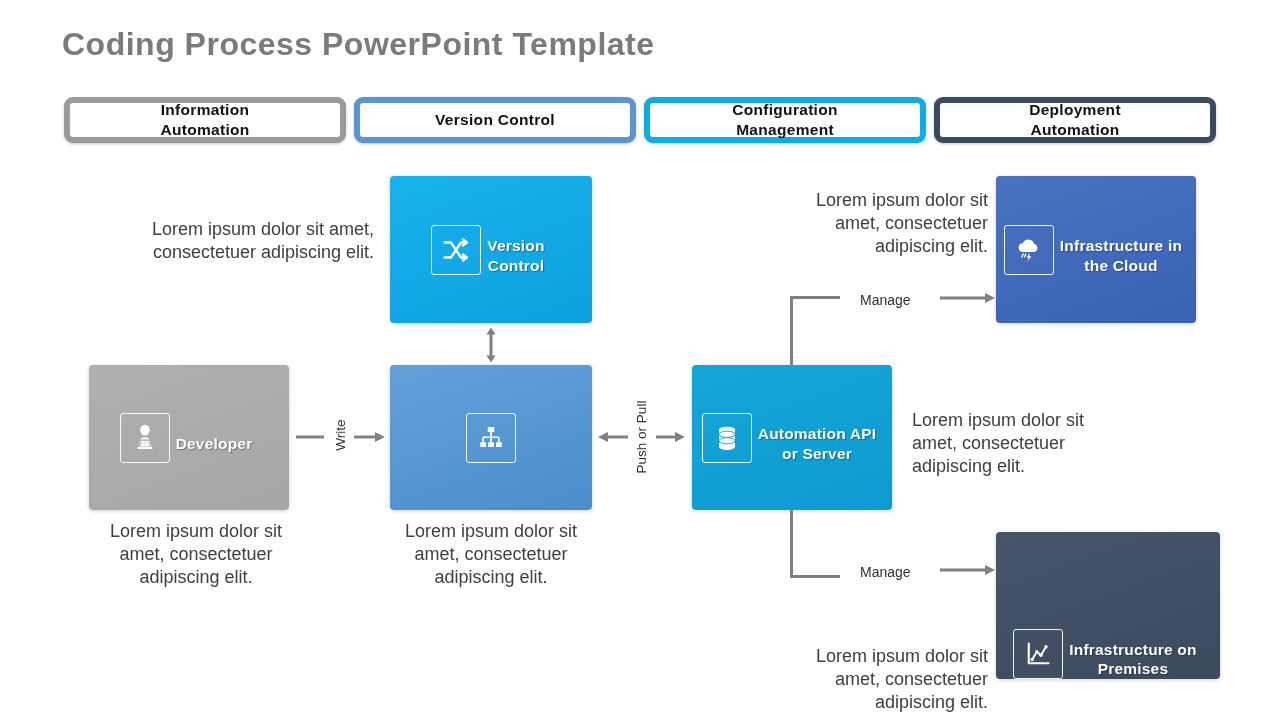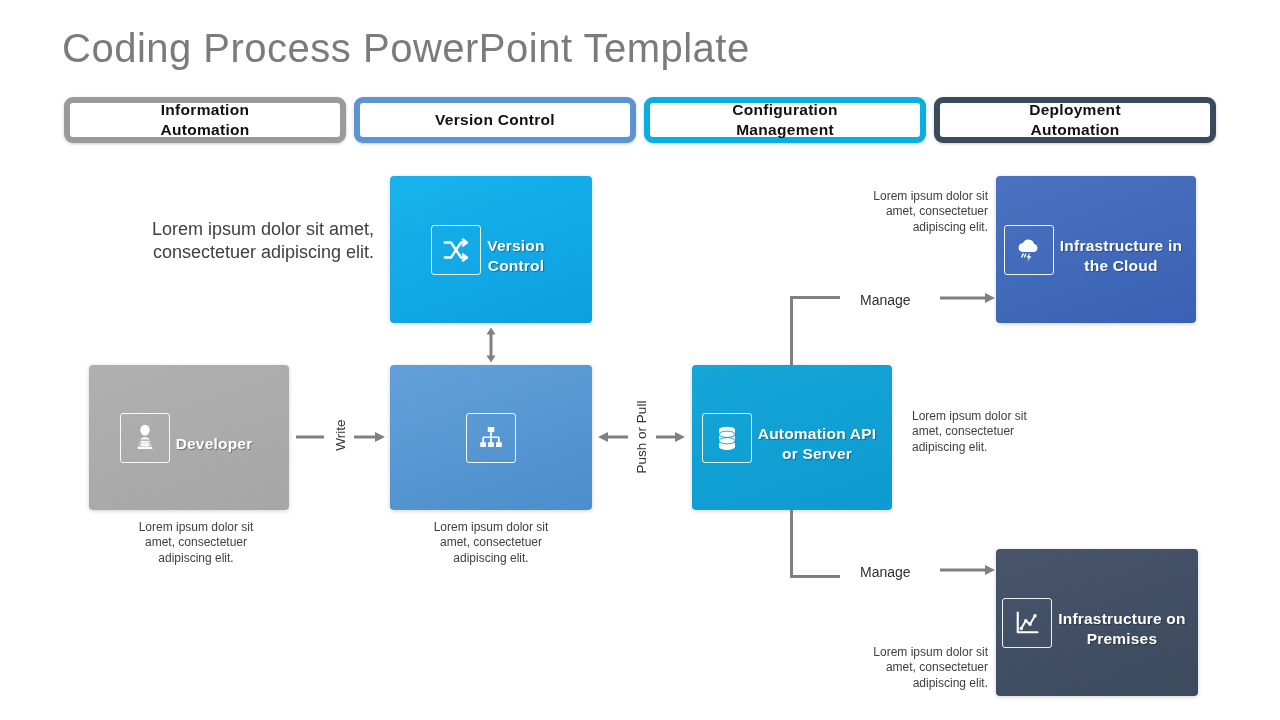--- a/index.html
+++ b/index.html
@@ -14,22 +14,22 @@
     overflow: hidden;
     font-family: "Liberation Sans", sans-serif;
     background: #ffffff;
   }
 
   
   .slide-title {
     position: absolute;
     left: 62px;
     top: 26px;
-    font-size: 40px;
-    font-weight: 400;
+    font-size: 32px;
+    font-weight: 700;
     color: #7b7b7b;
     letter-spacing: 0.5px;
     white-space: nowrap;
   }
 
   
   .tabbar {
     position: absolute;
     left: 64px;
     top: 97px;
@@ -87,21 +87,21 @@
     text-align: center;
     line-height: 1.26;
     letter-spacing: 0.2px;
     text-shadow: 1px 1px 1px rgba(0,0,0,0.33);
     padding: 0 6px;
   }
 
   
   .para {
     position: absolute;
-    font-size: 12px;
+    font-size: 18px;
     color: #404040;
     line-height: 1.28;
   }
   .para.c { text-align: center; }
   .para.r { text-align: right; }
   .para.l { text-align: left; }
   .para.small { font-size: 18px; }
 
   
   .conn { position: absolute; }
@@ -205,21 +205,21 @@
   <div class="node-icon">
     <svg width="30" height="30" viewBox="0 0 24 24">
       <path d="M6.6 13.6 a3.5 3.5 0 0 1 0.5 -6.95 a4.7 4.7 0 0 1 9.0 0.55 a3.3 3.3 0 0 1 0.3 6.4 Z" fill="#ffffff"></path>
       <path d="M12.6 13.9 L10.1 18.1 L11.9 18.1 L10.6 21.4 L13.9 17.0 L12.1 17.0 Z" fill="#ffffff"></path>
       <path d="M7.3 15.2 L6.3 17.6 M9.3 15.4 L8.5 17.4" stroke="#ffffff" stroke-width="1.15" stroke-linecap="round"></path>
     </svg>
   </div>
   <div class="node-label">Infrastructure in<br>the Cloud</div>
 </div>
 
-<div class="node" id="node-infrastructure-premises" style="left: 996px; top: 549px; width: 202px; height: 147px; background: linear-gradient(160deg, rgb(71, 84, 106) 0%, rgb(60, 74, 94) 100%);">
+<div class="node" id="node-infrastructure-premises" style="left: 996px; top: 532px; width: 224px; height: 147px; background: linear-gradient(160deg, rgb(71, 84, 106) 0%, rgb(60, 74, 94) 100%); align-items: flex-end;">
   <div class="node-icon">
     <svg width="30" height="30" viewBox="0 0 24 24">
       <path d="M4.6 3.6 L4.6 19.4 L20.4 19.4" stroke="#ffffff" stroke-width="1.7" fill="none" stroke-linecap="round" stroke-linejoin="round"></path>
       <path d="M7.4 16.4 L11.0 10.2 L14.4 13.0 L18.4 6.2" stroke="#ffffff" stroke-width="1.55" fill="none" stroke-linecap="round" stroke-linejoin="round"></path>
       <circle cx="7.4" cy="16.4" r="1.35" fill="#ffffff"></circle>
       <circle cx="11.0" cy="10.2" r="1.35" fill="#ffffff"></circle>
       <circle cx="14.4" cy="13.0" r="1.35" fill="#ffffff"></circle>
       <circle cx="18.4" cy="6.2" r="1.35" fill="#ffffff"></circle>
     </svg>
   </div>

